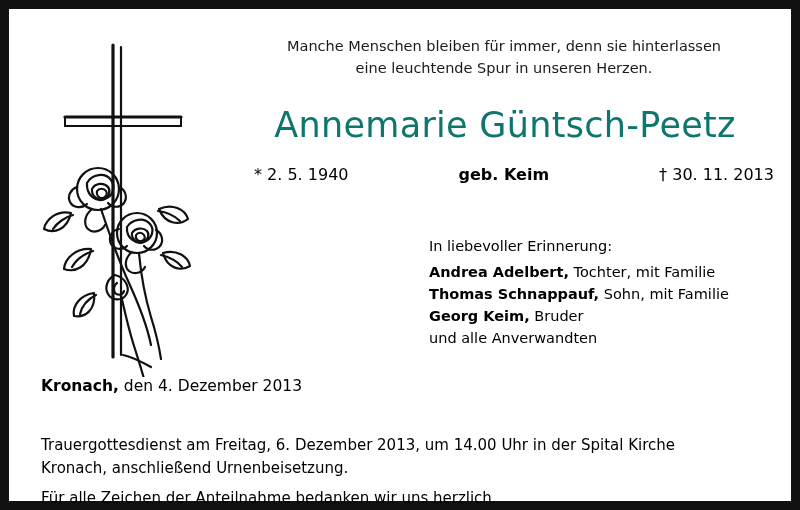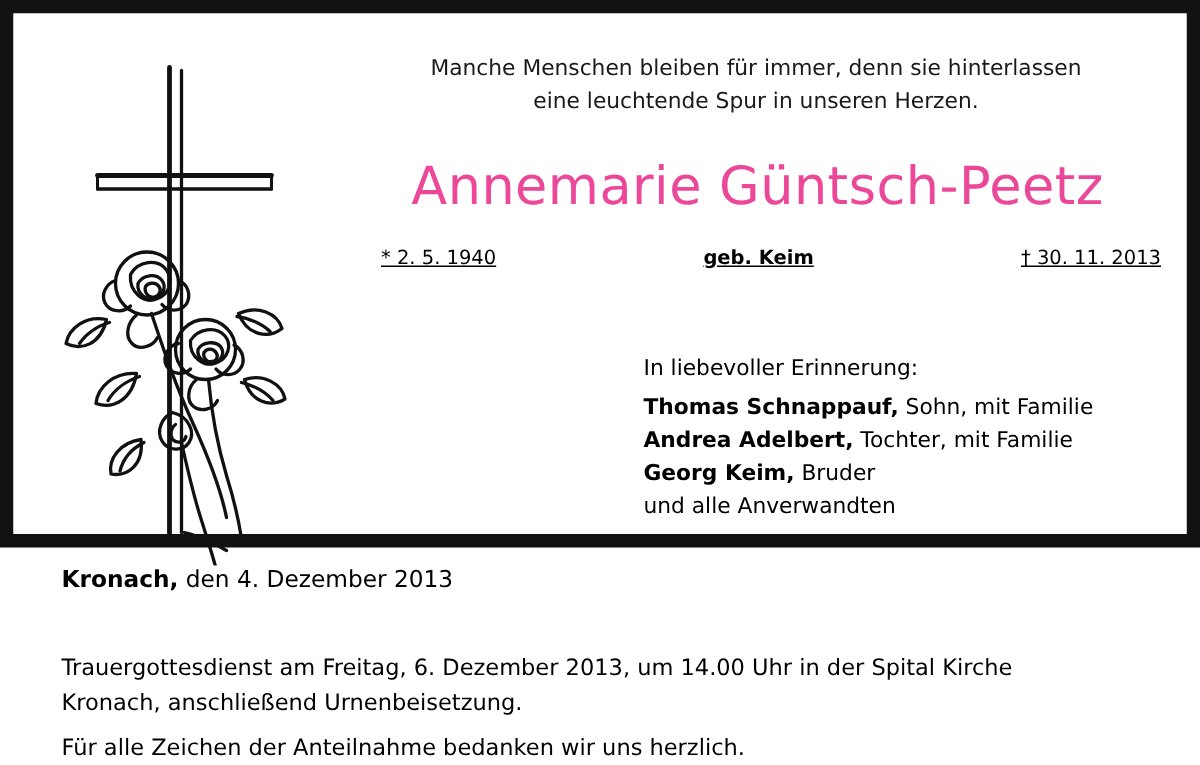--- a/index.html
+++ b/index.html
@@ -11,21 +11,21 @@
     width: 800px;
     height: 510px;
     font-family: "DejaVu Sans", sans-serif;
     color: #000000;
     overflow: hidden;
   }
   .obituary {
     position: relative;
     box-sizing: border-box;
     width: 800px;
-    height: 365px;
+    height: 510px;
     background: #ffffff;
     border: 9px solid #111111;
     padding: 0;
   }
   .inner {
     position: relative;
     box-sizing: border-box;
     width: 100%;
     height: 100%;
     background: #ffffff;
@@ -57,33 +57,32 @@
 
   .name {
     position: absolute;
     left: 210px;
     top: 97px;
     width: 572px;
     text-align: center;
     font-size: 35px;
     letter-spacing: 0.3px;
     line-height: 1.1;
-    color: #ec4899;
+    color: #0f766e;
   }
 
   .dates {
     position: absolute;
     left: 215px;
     top: 156px;
     width: 560px;
-    font-size: 13px;
+    font-size: 16px;
     display: flex;
     justify-content: space-between;
     align-items: baseline;
-    text-decoration: underline;
   }
   .dates .birth { padding-left: 30px; }
   .dates .maiden { font-weight: bold; }
   .dates .death { padding-right: 10px; }
 
   .memory {
     position: absolute;
     left: 420px;
     top: 226px;
     width: 360px;
@@ -190,24 +189,24 @@
     <div class="dates">
       <span class="birth">* 2. 5. 1940</span>
       <span class="maiden">geb. Keim</span>
       <span class="death">† 30. 11. 2013</span>
     </div>
 
     <div class="memory">
       <div class="lead">In liebevoller Erinnerung:</div>
       <ul class="mourner-list">
         <li>
-          <span class="who">Thomas Schnappauf,</span><span> Sohn, mit Familie</span>
+          <span class="who">Andrea Adelbert,</span><span> Tochter, mit Familie</span>
         </li>
         <li>
-          <span class="who">Andrea Adelbert,</span><span> Tochter, mit Familie</span>
+          <span class="who">Thomas Schnappauf,</span><span> Sohn, mit Familie</span>
         </li>
         <li>
           <span class="who">Georg Keim,</span><span> Bruder</span>
         </li>
         <li>und alle Anverwandten</li>
       </ul>
     </div>
 
     <div class="place-line">
       <span class="city">Kronach,</span><span> den 4. Dezember 2013</span>

